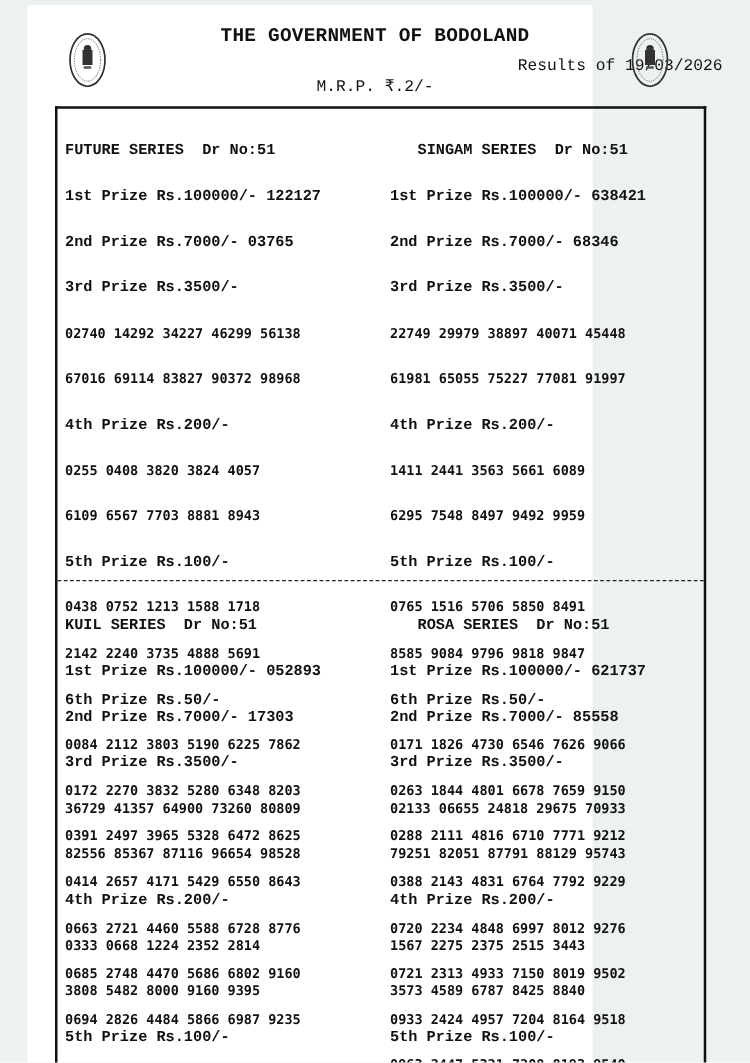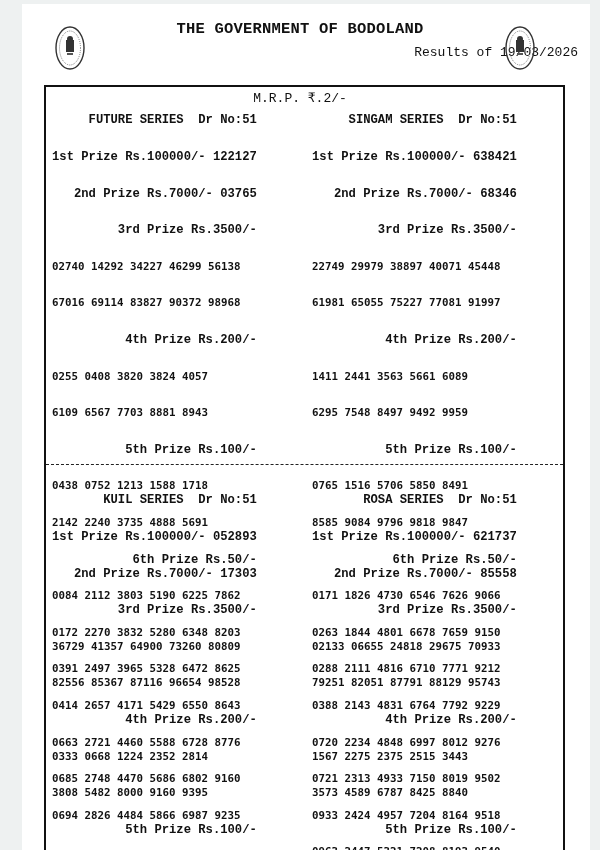--- a/index.html
+++ b/index.html
@@ -6,54 +6,54 @@
   body {
     width: 600px; height: 850px;
     background: #eef1f1;
     font-family: "Liberation Mono", "DejaVu Sans Mono", monospace;
     color: #111;
     overflow: hidden;
     position: relative;
   }
   .page {
     position: absolute; left: 22px; top: 4px;
-    width: 568px; height: 846px;
+    width: 452px; height: 846px;
     background: #ffffff;
   }
   .header { position: absolute; left: 0; top: 0; width: 556px; height: 82px; }
   .title {
     position: absolute; left: 0; width: 556px; top: 16px;
     text-align: center; font-weight: bold; font-size: 15.5px;
     font-family: "Liberation Mono", monospace; letter-spacing: 0.2px;
   }
   .subtitle {
     position: absolute; left: 0; width: 556px; top: 41px;
     text-align: right; font-size: 13px; font-family: "Liberation Mono", monospace;
   }
   .mrp {
     position: absolute; left: 0; width: 556px; top: 58px;
-    text-align: center; font-size: 13px; font-family: "Liberation Mono", monospace; margin-top: 28px;
+    text-align: center; font-size: 13px; font-family: "Liberation Mono", monospace;
   }
   .emblem {
     position: absolute; top: 22px; width: 30px; height: 44px;
   }
   .emblem.left { left: 33px; }
   .emblem.right { left: 483px; }
   .results-box {
     position: absolute; left: 22px; top: 81px;
     width: 517px; height: 770px;
     border-left: 2px solid #111; border-right: 2px solid #111; border-top: 2px solid #111;
   }
   .col {
     position: absolute; top: 3px;
     font-family: "DejaVu Sans Mono", monospace;
     font-size: 10.6px; line-height: 12.2px; font-weight: bold;
     white-space: pre;
   }
-  .col .lbl { font-family: "Liberation Mono", monospace; font-size: 12.2px; font-weight: bold; text-align: right; }
+  .col .lbl { font-family: "Liberation Mono", monospace; font-size: 12.2px; font-weight: bold; }
   .col .num { font-family: "DejaVu Sans Mono", monospace; font-weight: bold; font-size: 10.8px; }
   .col.left { left: 6px; }
   .col.right { left: 266px; }
   .col.bottom { top: 383px; }
   .dash-sep {
     position: absolute; left: 0; top: 377px; width: 517px; height: 0;
     border-top: 1.5px dashed #222;
   }
   .line { height: 12.2px; display: block; }
   .series-head-right { padding-left: 22px; }

